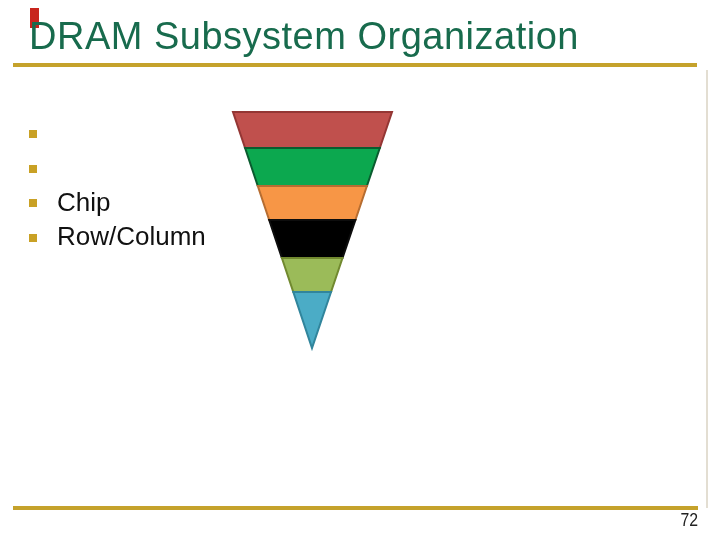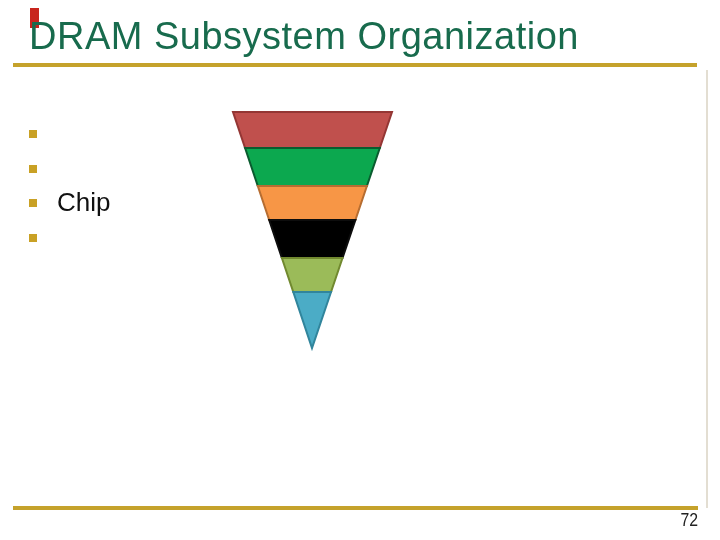--- a/index.html
+++ b/index.html
@@ -82,20 +82,21 @@
     </li>
     <li>
       <span class="bullet-square" style="background: rgb(201, 161, 37);"></span>
     </li>
     <li>
       <span class="bullet-square" style="background: rgb(201, 161, 37);"></span>
       <span>Chip</span>
     </li>
     <li>
       <span class="bullet-square" style="background: rgb(201, 161, 37);"></span>
+      <span>Row/Column</span>
     </li>
   </ul>
 
 <svg class="funnel-svg" viewBox="0 0 720 540" xmlns="http://www.w3.org/2000/svg">
     <polygon points="233,112 392,112 379.8,148 245.1,148" fill="#C0504D" stroke="#943634" stroke-width="2"></polygon>
     <polygon points="245.1,148 379.8,148 366.9,186 257.8,186" fill="#0CA84F" stroke="#0A5C2F" stroke-width="2"></polygon>
     <polygon points="257.8,186 366.9,186 355.4,220 269.2,220" fill="#F79646" stroke="#B66D31" stroke-width="2"></polygon>
     <polygon points="269.2,220 355.4,220 342.5,258 281.9,258" fill="#000000" stroke="#0D0D0D" stroke-width="2"></polygon>
     <polygon points="281.9,258 342.5,258 331,292 293.3,292" fill="#9BBB59" stroke="#71892F" stroke-width="2"></polygon>
     <polygon points="293.3,292 331,292 312,348" fill="#4BACC6" stroke="#31859C" stroke-width="2"></polygon>

